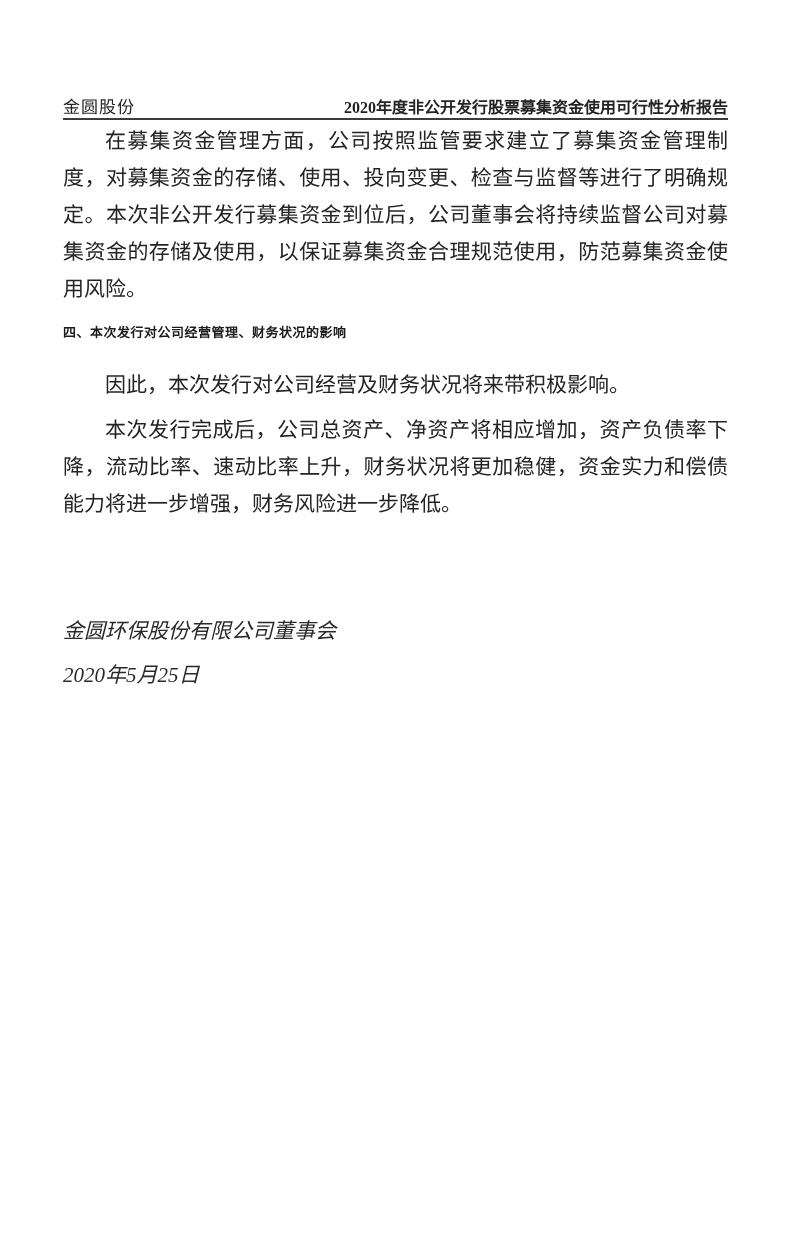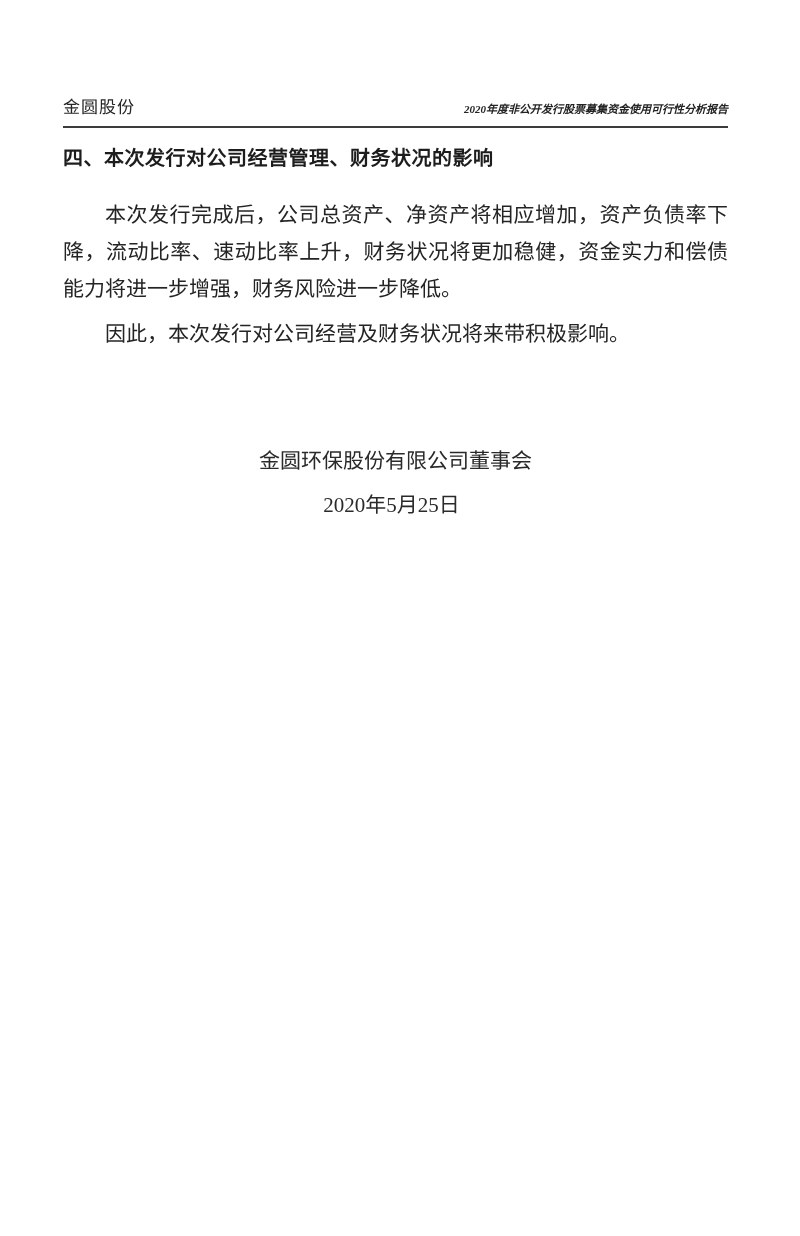--- a/index.html
+++ b/index.html
@@ -20,82 +20,82 @@
     box-sizing: border-box;
   }
   .content {
     padding: 93px 72px 0 63px;
   }
   .doc-header {
     display: flex;
     justify-content: space-between;
     align-items: baseline;
     border-bottom: 2px solid #3b3b3b;
-    padding-bottom: 8px;
   }
   .doc-header .company {
     font-size: 17px;
     letter-spacing: 1px;
     white-space: nowrap;
   }
   .doc-header .report-title {
-    font-size: 11px;
+    font-size: 16px;
     font-weight: bold;
     white-space: nowrap;
-    font-style: italic;
   }
   .body-text p {
     font-size: 21px;
     line-height: 37px;
     text-align: justify;
     text-indent: 2em;
     margin: 0 0 8px 0;
   }
   .body-text p.first {
     margin-top: 3px;
   }
   h2.section-heading {
     font-family: "Liberation Sans", "DejaVu Sans", sans-serif;
-    font-size: 20px;
+    font-size: 13px;
     font-weight: bold;
     color: #1d1d1d;
     letter-spacing: 0.5px;
     margin: 14px 0 26px 0;
   }
   .signature-block {
     margin-top: 86px;
-    text-align: center;
+    text-align: left;
     font-size: 21px;
     line-height: 44px;
     color: #2a2a2a;
+    font-style: italic;
   }
   .signature-block .date {
     padding-right: 8px;
   }
 </style>
 </head>
 <body>
 
 <div class="page">
   <div class="content">
 
     <div class="doc-header">
       <span class="company">金圆股份</span>
       <span class="report-title">2020年度非公开发行股票募集资金使用可行性分析报告</span>
     </div>
 
     <div class="body-text">
 
+      <p class="first">在募集资金管理方面，公司按照监管要求建立了募集资金管理制度，对募集资金的存储、使用、投向变更、检查与监督等进行了明确规定。本次非公开发行募集资金到位后，公司董事会将持续监督公司对募集资金的存储及使用，以保证募集资金合理规范使用，防范募集资金使用风险。</p>
 
       <h2 class="section-heading">四、本次发行对公司经营管理、财务状况的影响</h2>
 
 
+      <p>因此，本次发行对公司经营及财务状况将来带积极影响。</p>
+
       <p>本次发行完成后，公司总资产、净资产将相应增加，资产负债率下降，流动比率、速动比率上升，财务状况将更加稳健，资金实力和偿债能力将进一步增强，财务风险进一步降低。</p>
-
-      <p>因此，本次发行对公司经营及财务状况将来带积极影响。</p>
 
 
 
       <div class="signature-block">
         <div class="signer">金圆环保股份有限公司董事会</div>
         <div class="date">2020年5月25日</div>
       </div>
 
     </div>
   </div>

